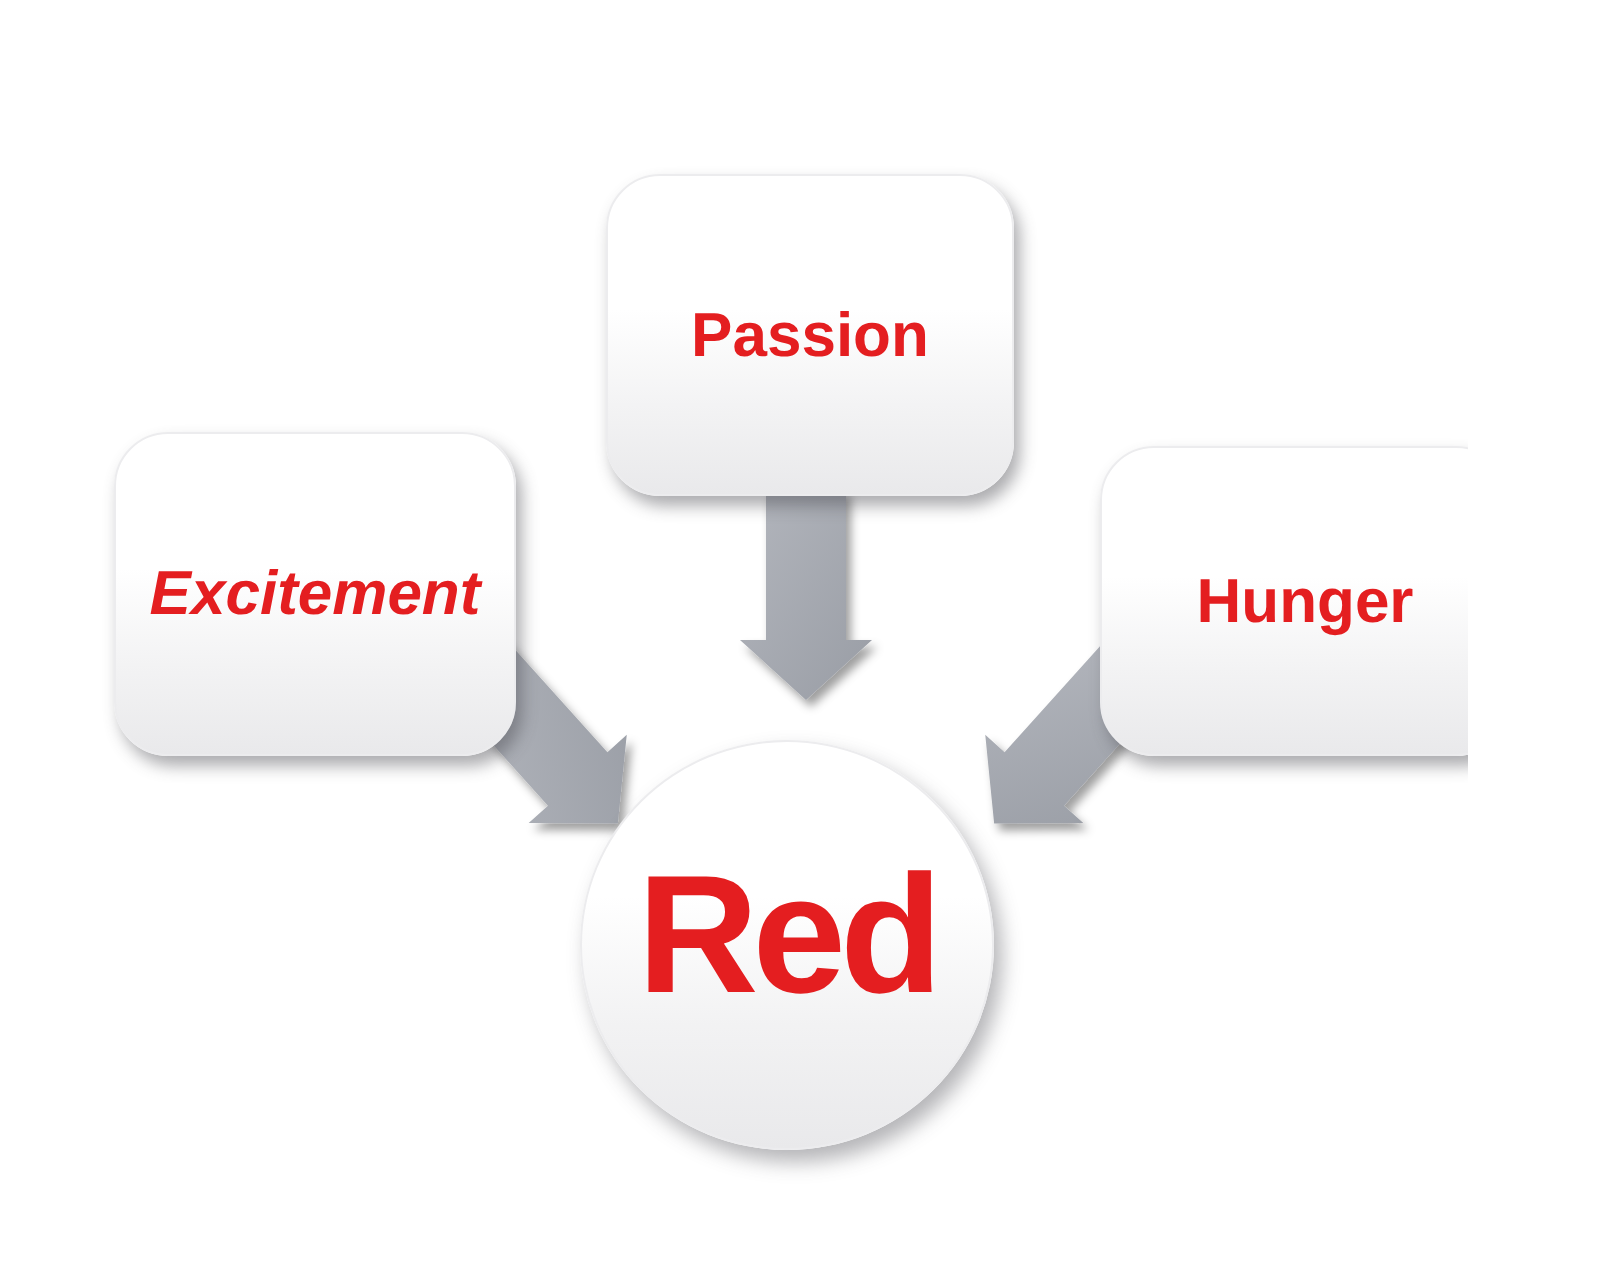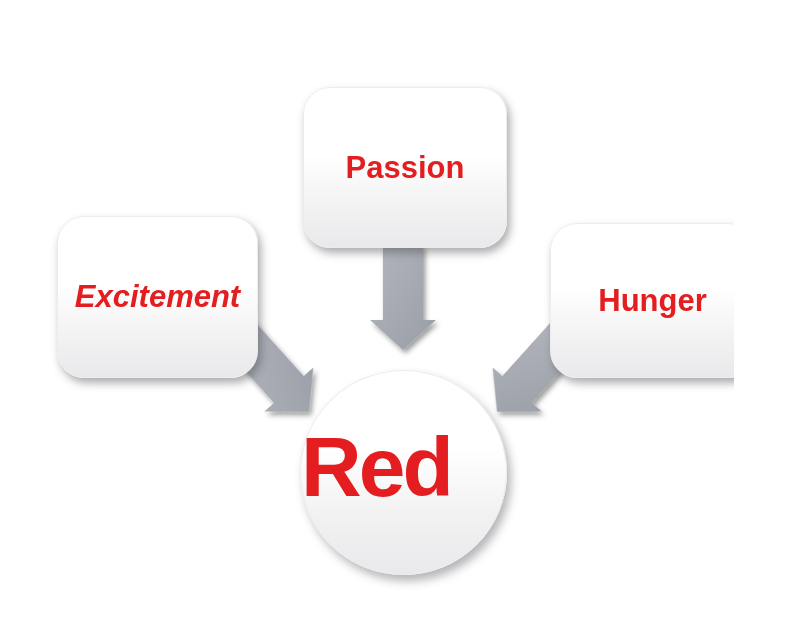--- a/index.html
+++ b/index.html
@@ -40,26 +40,26 @@
     font-size: 31px;
     letter-spacing: 0px;
     white-space: nowrap;
   }
   .node-passion    { left: 303px; top:  87px; width: 204px; height: 161px; }
   .node-excitement { left:  57px; top: 216px; width: 201px; height: 162px; font-style: italic; }
   .node-hunger     { left: 550px; top: 223px; width: 205px; height: 155px; }
   .center-circle {
     position: absolute;
     z-index: 2;
-    left: 300px; top: 370px;
+    left: 290px; top: 370px;
     width: 207px; height: 205px;
     border-radius: 50%;
     display: flex;
     align-items: center;
-    justify-content: flex-start;
+    justify-content: center;
     background: linear-gradient(to bottom, #ffffff 0%, #ffffff 38%, #f2f2f3 70%, #e9e9eb 100%);
     border: 1px solid #ececee;
     box-shadow: 4px 6px 10px rgba(70, 70, 78, 0.40);
     box-sizing: border-box;
   }
   .center-label {
     color: #e41e20;
     font-weight: bold;
     font-size: 84px;
     letter-spacing: -3px;

